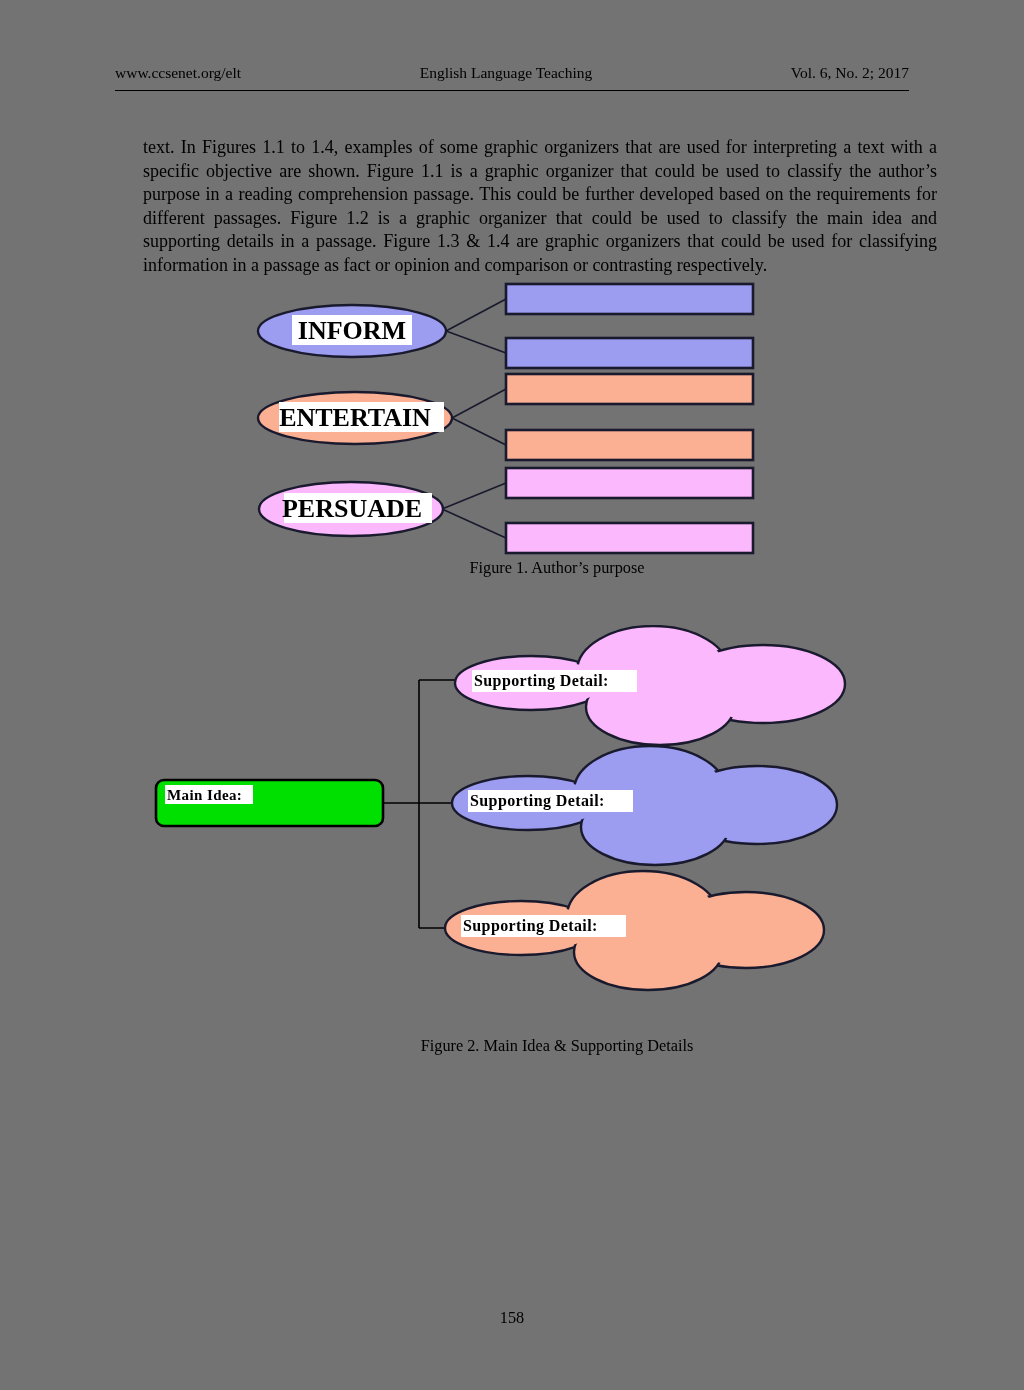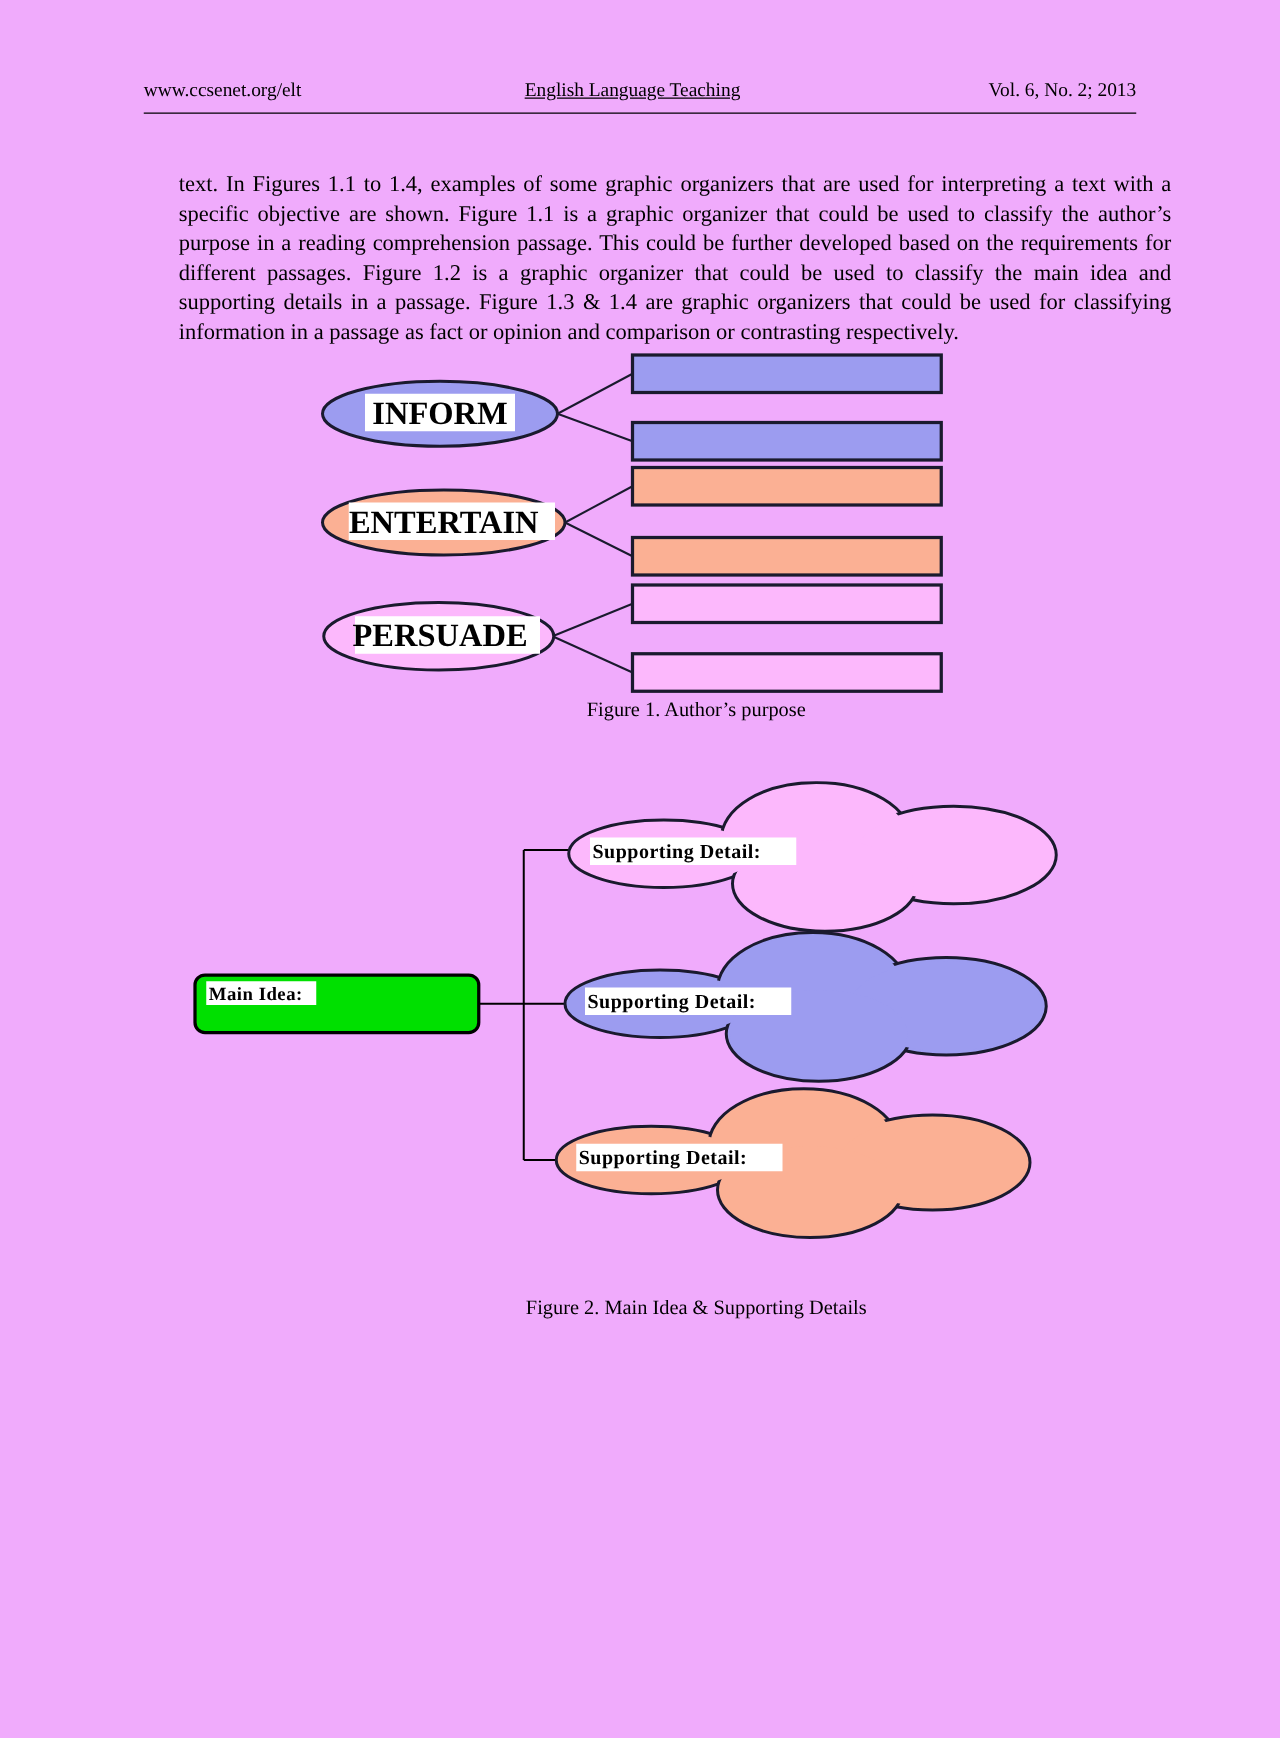--- a/index.html
+++ b/index.html
@@ -9,21 +9,21 @@
   }
   body {
     font-family: "Liberation Serif", "DejaVu Serif", serif;
     color: #000000;
   }
   .page {
     position: relative;
     width: 1024px;
     height: 1390px;
     margin: 0 auto;
-    background: #f0abfc;
+    background: #737373;
     overflow: hidden;
   }
 
   
   .header {
     position: absolute;
     left: 115px;
     top: 62px;
     width: 794px;
     height: 28px;
@@ -34,21 +34,20 @@
     position: absolute;
     left: 0;
     top: 2px;
   }
   .header .h-center {
     position: absolute;
     left: 0;
     right: 12px;
     top: 2px;
     text-align: center;
-    text-decoration: underline;
   }
   .header .h-right {
     position: absolute;
     right: 0;
     top: 2px;
   }
 
   
   .body-text {
     position: absolute;
@@ -109,21 +108,21 @@
   }
 </style>
 </head>
 <body>
 
 <div class="page">
 
   <div class="header">
     <span class="h-left">www.ccsenet.org/elt</span>
     <span class="h-center">English Language Teaching</span>
-    <span class="h-right">Vol. 6, No. 2; 2013</span>
+    <span class="h-right">Vol. 6, No. 2; 2017</span>
   </div>
 
   <p class="body-text">text. In Figures 1.1 to 1.4, examples of some graphic organizers that are used for interpreting a text with a specific objective are shown. Figure 1.1 is a graphic organizer that could be used to classify the author’s purpose in a reading comprehension passage. This could be further developed based on the requirements for different passages. Figure 1.2 is a graphic organizer that could be used to classify the main idea and supporting details in a passage. Figure 1.3 &amp; 1.4 are graphic organizers that could be used for classifying information in a passage as fact or opinion and comparison or contrasting respectively.</p>
 
   <div class="fig1">
     <svg width="1024" height="290" viewBox="0 0 1024 290" xmlns="http://www.w3.org/2000/svg">
 
       <g stroke="#1a1a2e" stroke-width="1.6" fill="none">
         <line x1="446" y1="58" x2="506" y2="26"></line>
         <line x1="446" y1="58" x2="506" y2="80"></line>
@@ -229,14 +228,15 @@
       <g>
         <rect x="156" y="155" width="227" height="46" rx="8" ry="8" fill="#00e000" stroke="#000000" stroke-width="2.6"></rect>
         <rect x="165" y="160" width="88" height="19" fill="#ffffff"></rect>
         <text class="lbl-text" x="167" y="175" font-size="15" letter-spacing="0.4">Main Idea:</text>
       </g>
     </svg>
   </div>
 
   <div class="caption caption-2">Figure 2. Main Idea &amp; Supporting Details</div>
 
+  <div class="page-number">158</div>
 
 </div>
 
 </body></html>

